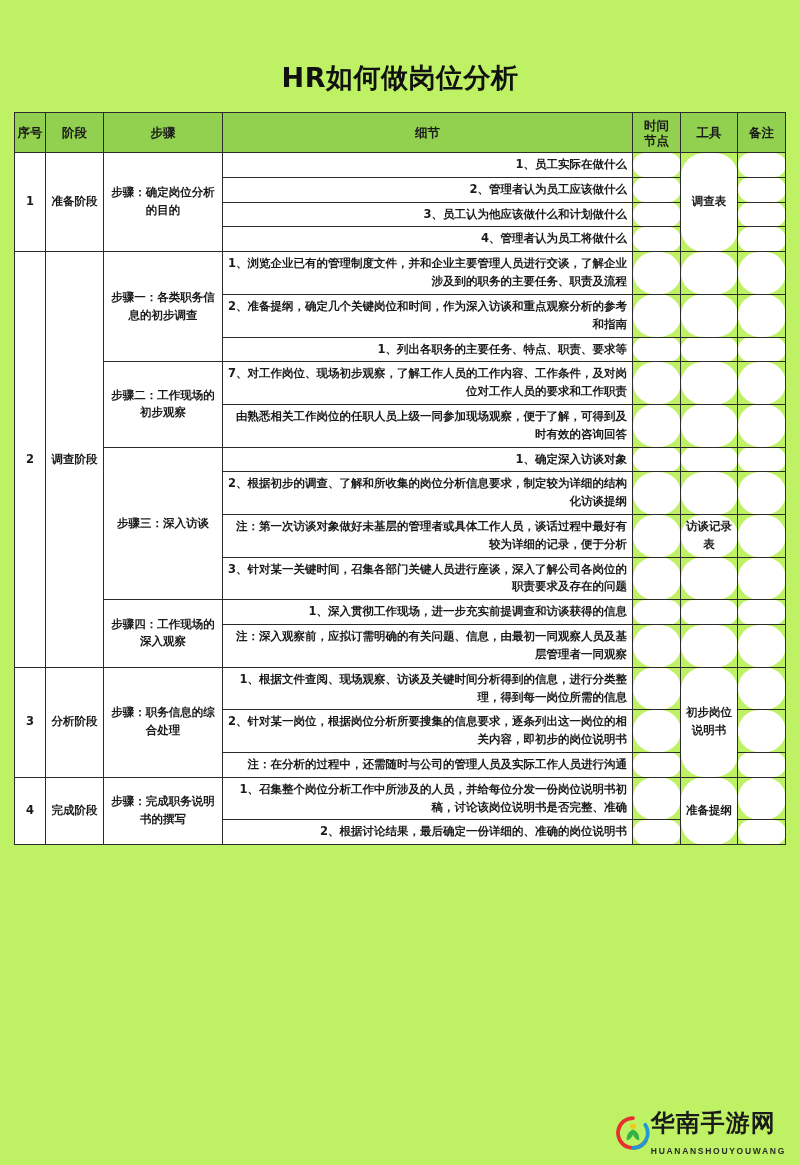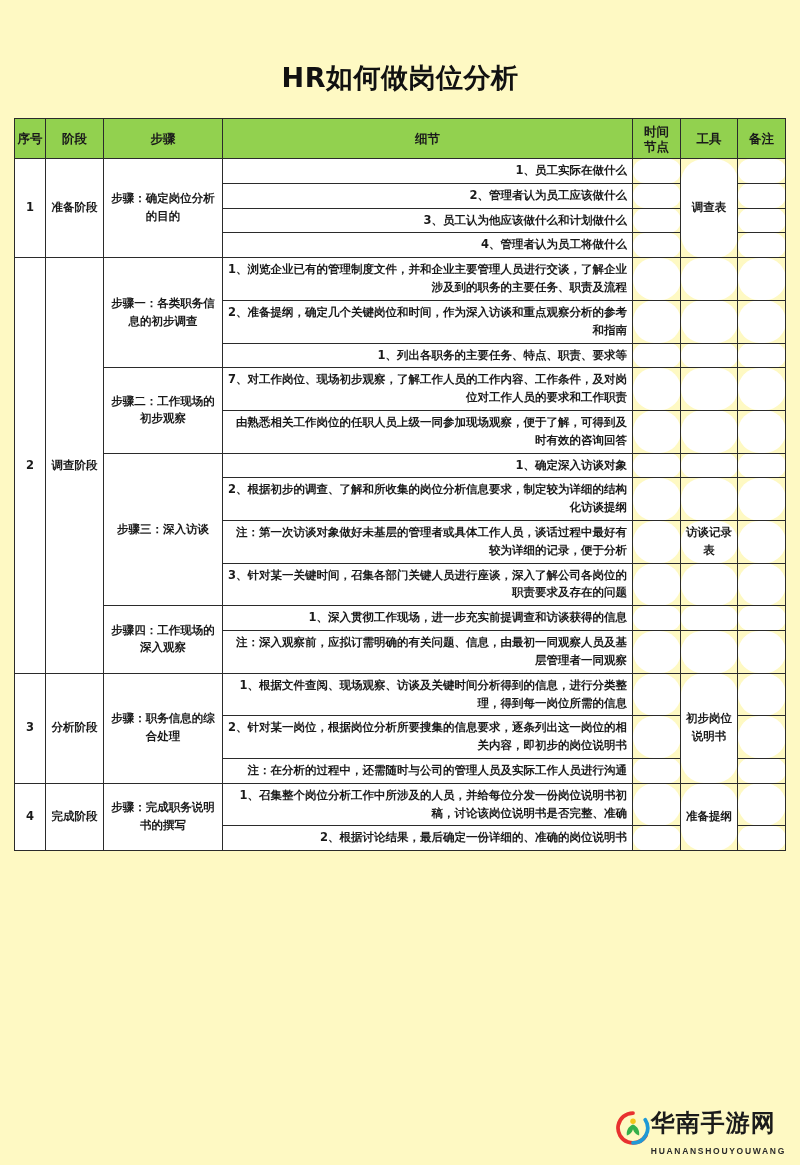--- a/index.html
+++ b/index.html
@@ -5,37 +5,37 @@
   * { box-sizing: border-box; }
   html, body {
     margin: 0; padding: 0;
     width: 800px; height: 1165px;
     background: #ffffff;
     font-family: "DejaVu Sans", "Liberation Sans", sans-serif;
   }
   #page {
     position: relative;
     width: 800px; height: 1165px;
-    background: #fef9c3;
+    background: #bef264;
     overflow: hidden;
   }
   #title {
     text-align: center;
     font-size: 27px;
     font-weight: bold;
     color: #111111;
     letter-spacing: 0.5px;
     padding-top: 62px;
     line-height: 1.15;
     font-family: "DejaVu Sans", "Liberation Sans", sans-serif;
   }
   #tablewrap {
     position: absolute;
     left: 14px;
-    top: 118px;
+    top: 112px;
     width: 772px;
   }
   table.sheet {
     border-collapse: collapse;
     width: 772px;
     table-layout: fixed;
   }
   table.sheet td, table.sheet th {
     border: 1px solid #2b2b2b;
     padding: 3px 5px;
@@ -65,20 +65,21 @@
   col.w-detail { width: 410px; }
   col.w-time   { width: 48px;  }
   col.w-tool   { width: 57px;  }
   col.w-remark { width: 48px;  }
 
   #watermark {
     position: absolute;
     right: 14px;
     bottom: 10px;
     display: flex;
+    align-items: center;
     gap: 1px;
   }
   #wm-logo { width: 34px; height: 34px; flex: none; }
   #wm-textblock { display: flex; flex-direction: column; line-height: 1; }
   #wm-cn {
     font-size: 24px; font-weight: bold; color: #1b1b1b;
     letter-spacing: 1px;
     font-family: "DejaVu Sans", "Liberation Sans", sans-serif;
   }
   #wm-en {

